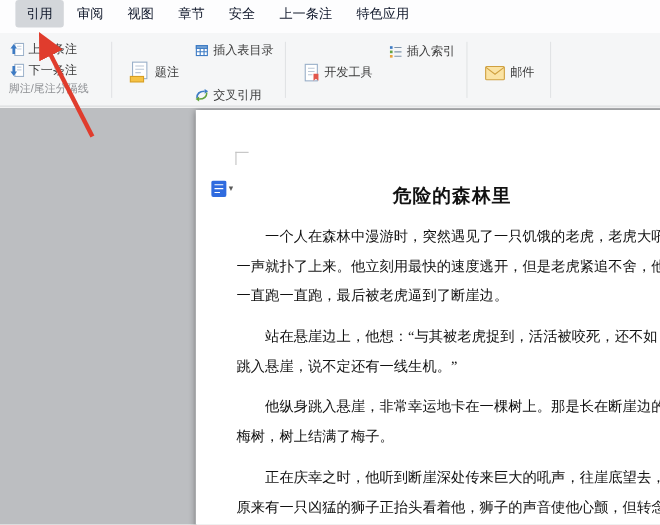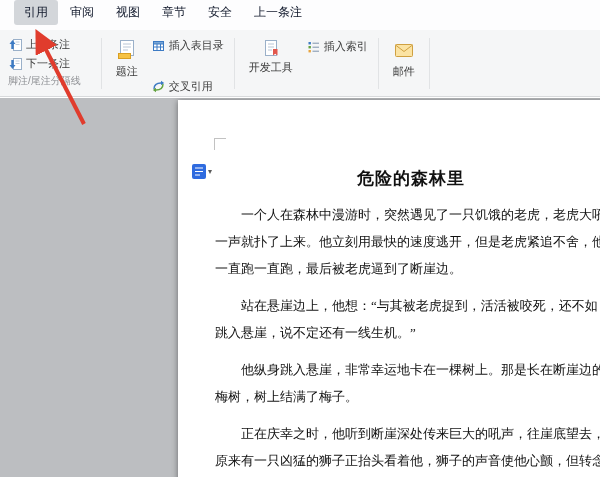--- a/index.html
+++ b/index.html
@@ -16,21 +16,21 @@
   
   .ribbon{height:67px;background:#f5f6f7;border-bottom:1px solid #d8dadc;
     display:flex;align-items:stretch;padding:5px 6px 4px 4px}
   .colgroup{display:flex;flex-direction:column}
   .grpA{gap:1px;padding-right:10px}
   .pairgroup{gap:24px;padding-top:2px}
   .small-btn{display:flex;align-items:center;gap:4px;font-size:11px;color:#3b3b3b;
     padding:1px 5px;height:18px;border-radius:2px;white-space:nowrap}
   .sepline{font-size:10px;color:#8e9094;height:15px;padding-left:4px}
   .vsep{width:1px;background:#e1e3e5;margin:3px 5px}
-  .big-btn{display:flex;flex-direction:column;align-items:center;gap:3px;
+  .big-btn{display:flex;flex-direction:row;align-items:center;gap:3px;
     font-size:11px;color:#3b3b3b;padding:4px 9px 0;border-radius:2px;white-space:nowrap}
   .disabled,.disabled .small-lbl{color:#b3b5b8}
 
   
   .docarea{position:absolute;left:0;top:98px;right:0;bottom:0;background:#bcbec1;overflow:hidden}
   .page{position:absolute;left:178px;top:2px;width:562px;height:620px;background:#fff;
     box-shadow:0 1px 6px rgba(0,0,0,.45)}
   .corner{position:absolute;left:36px;top:38px;width:12px;height:12px;
     border-left:1px solid #c2c2c2;border-top:1px solid #c2c2c2}
   .content{position:absolute;left:37px;top:40px;width:392px;color:#111;
@@ -49,20 +49,21 @@
 
 <div class="app">
 
   <div class="menubar">
     <div class="tab active">引用</div>
     <div class="tab">审阅</div>
     <div class="tab">视图</div>
     <div class="tab">章节</div>
     <div class="tab">安全</div>
     <div class="tab">上一条注</div>
+    <div class="tab">特色应用</div>
   </div>
 
   <div class="ribbon">
 
     <div class="colgroup grpA">
       <div class="small-btn">
         <svg width="13" height="13" viewBox="0 0 13 13">
             <rect x="4.5" y="1.5" width="8" height="11" fill="#fff" stroke="#9ab0c9"></rect>
             <line x1="6.5" y1="4" x2="10.5" y2="4" stroke="#c3cfdd"></line>
             <line x1="6.5" y1="6.5" x2="10.5" y2="6.5" stroke="#c3cfdd"></line>

